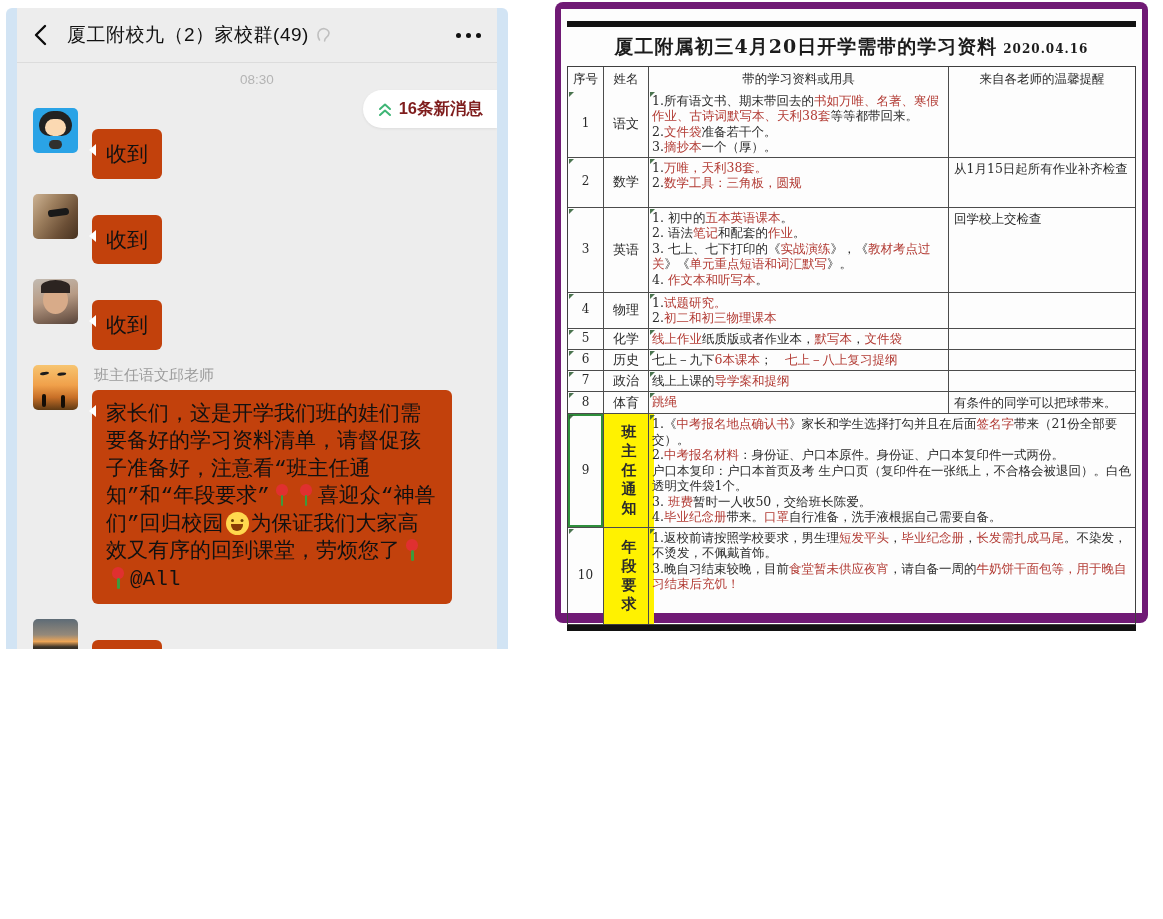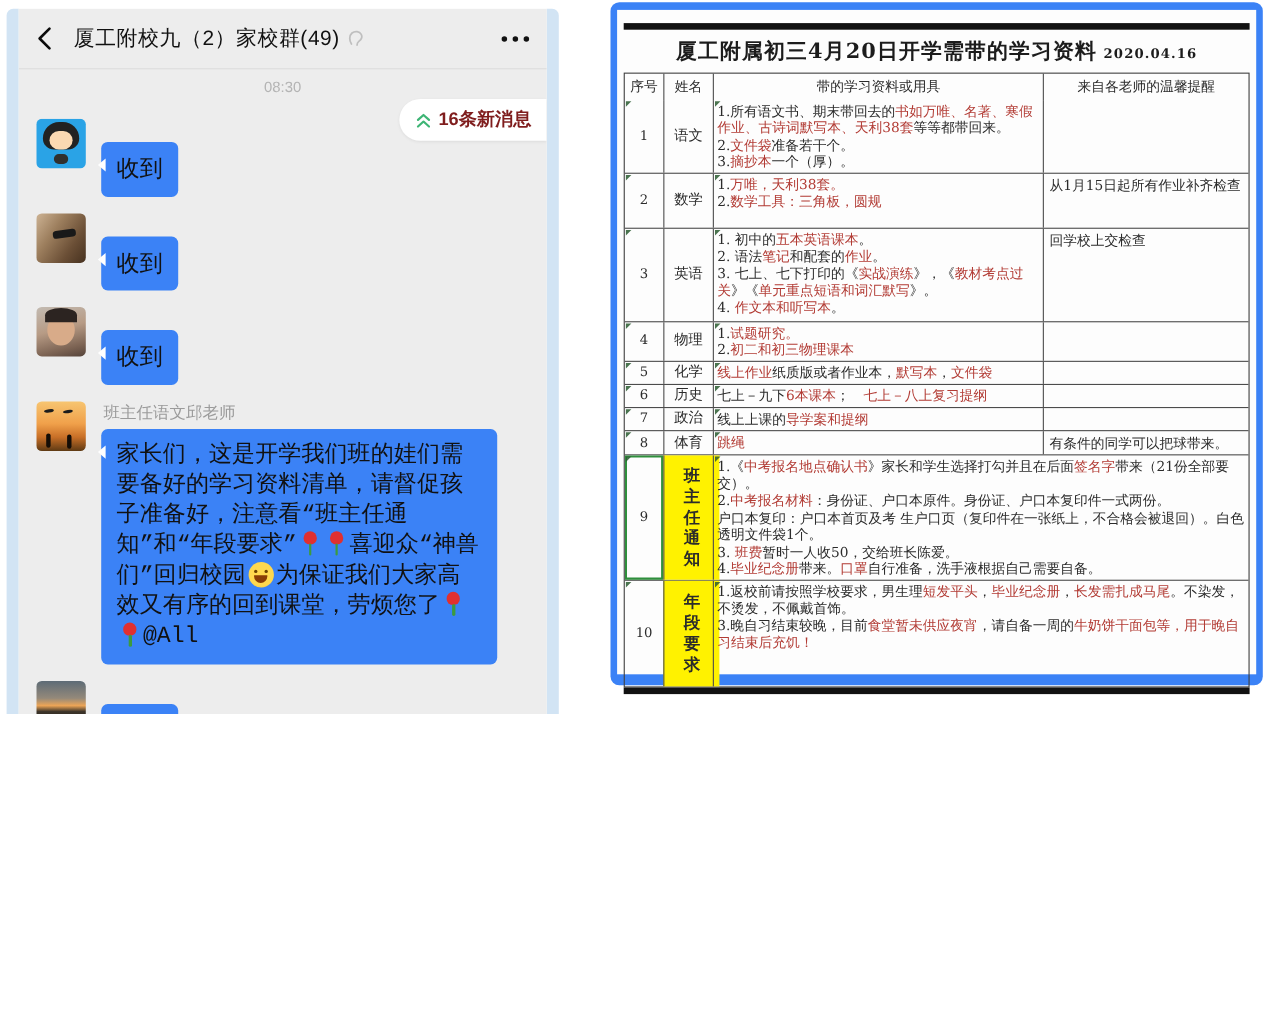--- a/index.html
+++ b/index.html
@@ -28,21 +28,21 @@
 
   .new-pill{position:absolute;right:0;top:82px;background:#fff;border-radius:20px 0 0 20px;
             padding:8px 14px 8px 15px;display:flex;align-items:center;gap:7px;
             box-shadow:0 1px 3px rgba(0,0,0,.07);cursor:pointer;}
   .new-pill span{color:#7f1d1d;font-size:16.5px;font-weight:bold;}
   .dbl-up{width:14px;height:15px;}
 
   .msg-list{position:absolute;left:16px;right:16px;top:100px;bottom:49px;overflow:hidden;}
   .msg{display:flex;align-items:flex-start;margin-bottom:15px;}
   .msg .bubble-col{margin-left:14px;max-width:340px;}
-  .bubble{position:relative;background:#3b82f6;border-radius:6px;padding:11px 14px;
+  .bubble{position:relative;background:#c2410c;border-radius:6px;padding:11px 14px;
           font-size:21px;color:#111;line-height:27.5px;margin-top:21px;word-break:break-all;}
   .bubble::before{content:"";position:absolute;left:-9px;top:15px;
                   border:6px solid transparent;border-right:7px solid #fff;}
   .msg.teacher .sender{font-size:15px;color:#9b9b9b;margin:1px 0 0 2px;}
   .msg.teacher .bubble{margin-top:5px;width:332px;font-family:Liberation Mono, monospace;}
 
   
   .avatar{position:relative;flex:0 0 45px;width:45px;height:45px;border-radius:5px;overflow:hidden;cursor:pointer;}
   .av-cartoon-girl-blue{background:#2aa3e6;}
   .av-cartoon-girl-blue::before{content:"";position:absolute;left:6px;top:3px;width:33px;height:25px;background:#222;border-radius:16px 16px 11px 11px;}
@@ -76,21 +76,21 @@
   
   .input-bar{position:absolute;left:0;right:0;bottom:0;height:49px;background:#f7f7f7;
              border-top:1px solid #e1e1e1;display:flex;align-items:center;padding:0 17px;z-index:5;}
   .round-ic{width:32px;height:32px;flex:0 0 auto;cursor:pointer;}
   .text-input{flex:1;height:38px;background:#fff;border:none;border-radius:4px;margin:0 13px;
               font-size:17px;padding:0 10px;outline:none;}
   .input-bar .round-ic + .round-ic{margin-left:13px;}
 
   
   .doc-panel{position:absolute;left:555px;top:0;width:600px;height:919px;}
-  .doc-blue{position:absolute;left:0;top:2px;width:593px;height:621px;background:#3b82f6;border-radius:8px;}
+  .doc-blue{position:absolute;left:0;top:2px;width:593px;height:621px;background:#701a75;border-radius:8px;}
   .paper{position:absolute;left:6px;top:7px;width:581px;height:604px;background:#fdfdfd;
          font-family:"DejaVu Serif",serif;color:#2b2b2b;}
   .black-bar{height:6px;background:#121212;margin:0 6px;}
   .black-bar.top{margin-top:12px;}
   .doc-title{ text-align:center;margin:7px 0 6px;font-size:19px;font-weight:bold;letter-spacing:1px;color:#1c1c1c;}
   .doc-date{font-size:12px;margin-left:6px;}
   .doc-table{margin:0 6px;border:1.5px solid #3f3f3f;}
   .trow{display:grid;grid-template-columns:35px 45px 300px 1fr;}
   .trow + .trow{border-top:1px solid #4c4c4c;}
   .trow.merged{grid-template-columns:35px 45px 1fr;}

